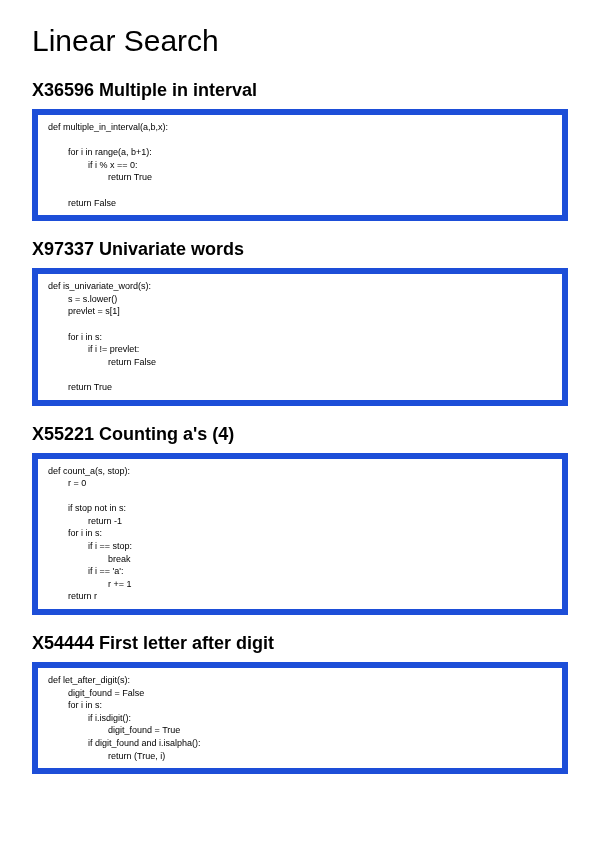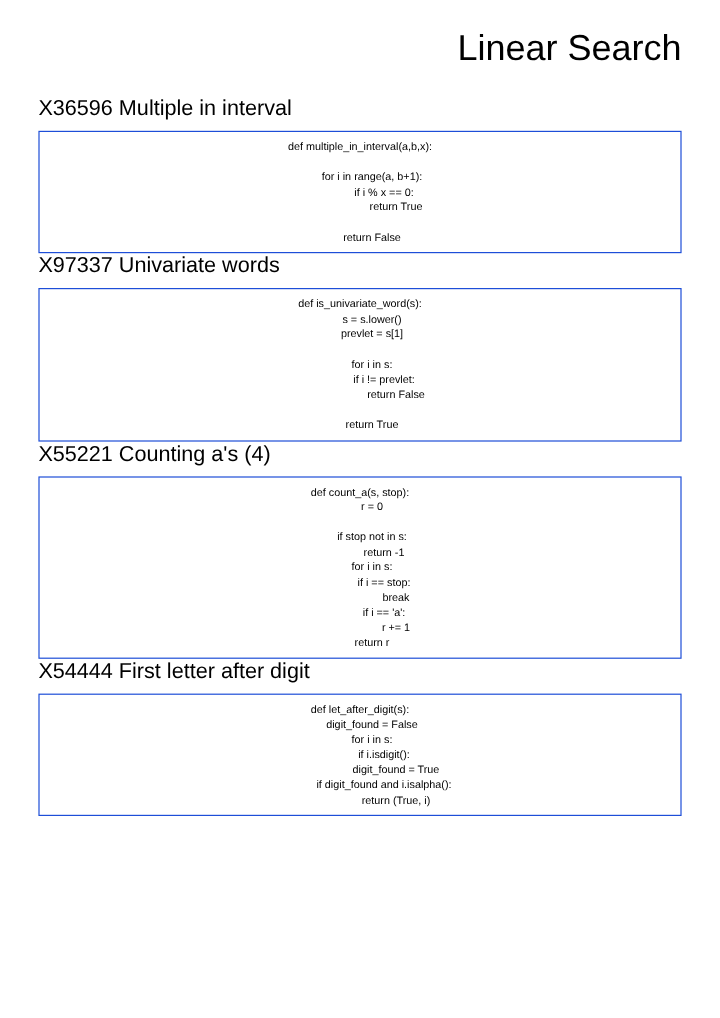--- a/index.html
+++ b/index.html
@@ -12,38 +12,38 @@
       padding: 20px 32px 0 32px;
       overflow: hidden;
     }
     .header-meta {
       text-align: right;
       font-size: 10px;
       line-height: 1.3;
       margin-bottom: 4px;
     }
     .title {
-      text-align: right;
+      text-align: left;
       font-size: 30px;
       font-weight: 400;
       margin-bottom: 22px;
     }
     .section-heading {
       font-size: 18px;
-      font-weight: 400;
+      font-weight: 700;
       margin-bottom: 8px;
+      margin-top: 18px;
     }
     .code-box {
-      border: 1px solid #1d4ed8;
+      border: 6px solid #1d4ed8;
       padding: 6px 10px 6px 10px;
       font-family: Arial, Helvetica, sans-serif;
       font-size: 9px;
       line-height: 1.4;
       white-space: pre;
-      text-align: center;
     }
   </style>
 </head>
 <body>
 
 <div class="header-meta">
 </div>
 
 <h1 class="title">Linear Search</h1>
 

